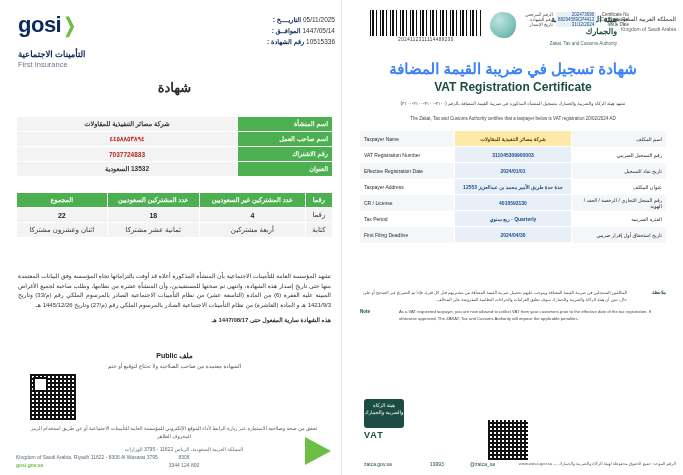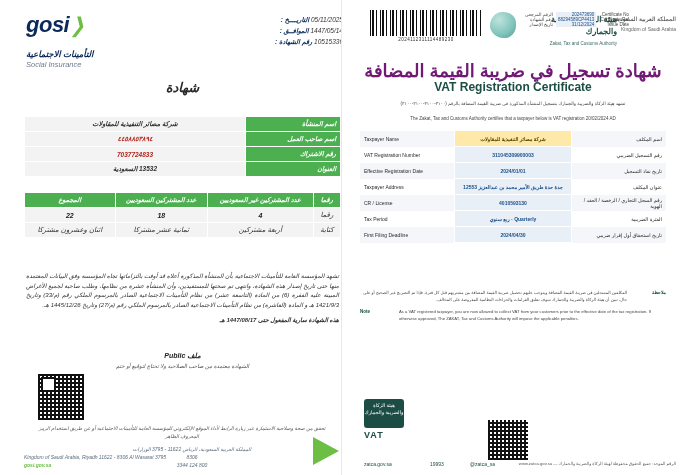--- a/index.html
+++ b/index.html
@@ -1,19 +1,19 @@
 <!DOCTYPE html>
 <html><head>
 <meta charset="utf-8">
 <style>
   html,body{margin:0;padding:0;background:#fff;}
   body{width:683px;height:475px;font-family:"Liberation Sans",sans-serif;overflow:hidden;}
   .page{position:relative;width:683px;height:475px;}
   .sheet{position:absolute;top:0;background:#fff;}
-  .left{left:12px;width:341px;height:475px;font-style:italic;}
+  .left{left:4px;width:341px;height:475px;}
   .right{left:341px;width:342px;height:475px;border-left:1px solid #e8e8e8;}
 
   
   .gosi-head{position:absolute;left:14px;top:14px;display:flex;align-items:flex-start;}
   .gosi-logo{font-family:"Liberation Sans",sans-serif;font-size:22px;font-weight:bold;color:#0b2a5b;letter-spacing:-0.5px;line-height:22px;}
   .gosi-logo .chev{color:#6dbe45;font-size:20px;}
   .gosi-sub-ar{font-size:8.5px;color:#0b2a5b;font-weight:bold;direction:rtl;margin-top:13px;}
   .gosi-sub-en{font-size:7.5px;color:#6b7a8d;margin-top:1px;}
 
   .meta{position:absolute;right:10px;top:14px;text-align:right;direction:rtl;font-size:6.5px;color:#333;line-height:11px;}
@@ -67,21 +67,21 @@
      background:radial-gradient(circle at 35% 30%,#bfe3dd,#7fc4bb 60%,#4f9a92);}
   .z-name-ar{position:absolute;left:180px;top:14px;width:95px;text-align:right;direction:rtl;font-size:8px;font-weight:bold;color:#1c4d45;line-height:12px;}
   .z-kingdom{position:absolute;right:8px;top:14px;text-align:right;direction:rtl;font-size:6px;color:#333;line-height:10px;}
 
   .z-meta{position:absolute;left:60px;top:12px;width:230px;direction:rtl;font-size:4.5px;color:#333;}
   .z-meta table{border-collapse:collapse;}
   .z-meta td{padding:0 3px;font-size:4.5px;white-space:nowrap;}
   .z-meta .k{color:#444;}
   .z-meta .v{color:#1b4f8a;background:#e9eff7;padding:0 2px;}
 
-  .z-title-ar{position:absolute;left:0;top:60px;width:342px;text-align:center;direction:rtl;font-size:18px;font-weight:bold;color:#701a75;}
+  .z-title-ar{position:absolute;left:0;top:60px;width:342px;text-align:center;direction:rtl;font-size:15px;font-weight:bold;color:#3b82f6;}
   .z-title-en{position:absolute;left:0;top:80px;width:342px;text-align:center;font-size:12px;font-weight:bold;color:#1c4d45;}
 
   .z-note{position:absolute;left:26px;top:100px;width:290px;text-align:center;direction:rtl;font-size:4.5px;line-height:7px;color:#444;}
   .z-note-en{position:absolute;left:26px;top:115px;width:290px;text-align:center;font-size:4.5px;line-height:7px;color:#444;}
 
   .ztbl{position:absolute;left:18px;top:130px;width:306px;border-collapse:collapse;}
   .ztbl tr{height:16px;}
   .ztbl td{font-size:5px;padding:2px 4px;vertical-align:middle;}
   .ztbl .en{color:#2a2a2a;text-align:left;width:86px;}
   .ztbl .vl{background:#e9eff7;color:#1b4f8a;text-align:center;font-weight:bold;border:1px solid #fff;}
@@ -116,21 +116,21 @@
 <div class="page">
 
   <div class="sheet left">
 
     <div class="gosi-head">
       <div>
         <div class="gosi-logo">
           <span>gosi</span><span class="chev">❭</span>
         </div>
         <div class="gosi-sub-ar">التأمينات الاجتماعية</div>
-        <div class="gosi-sub-en">Social Insurance</div>
+        <div class="gosi-sub-en">First Insurance</div>
       </div>
     </div>
 
     <div class="meta">
       <div class="row"><span class="val">05/11/2025</span> <span class="lbl">التاريــــخ :</span></div>
       <div class="row"><span class="val">1447/05/14</span> <span class="lbl">الموافــق :</span></div>
       <div class="row"><span class="val">10515336</span> <span class="lbl">رقم الشهادة :</span></div>
     </div>
 
     <div class="cert-title">شهادة</div>

